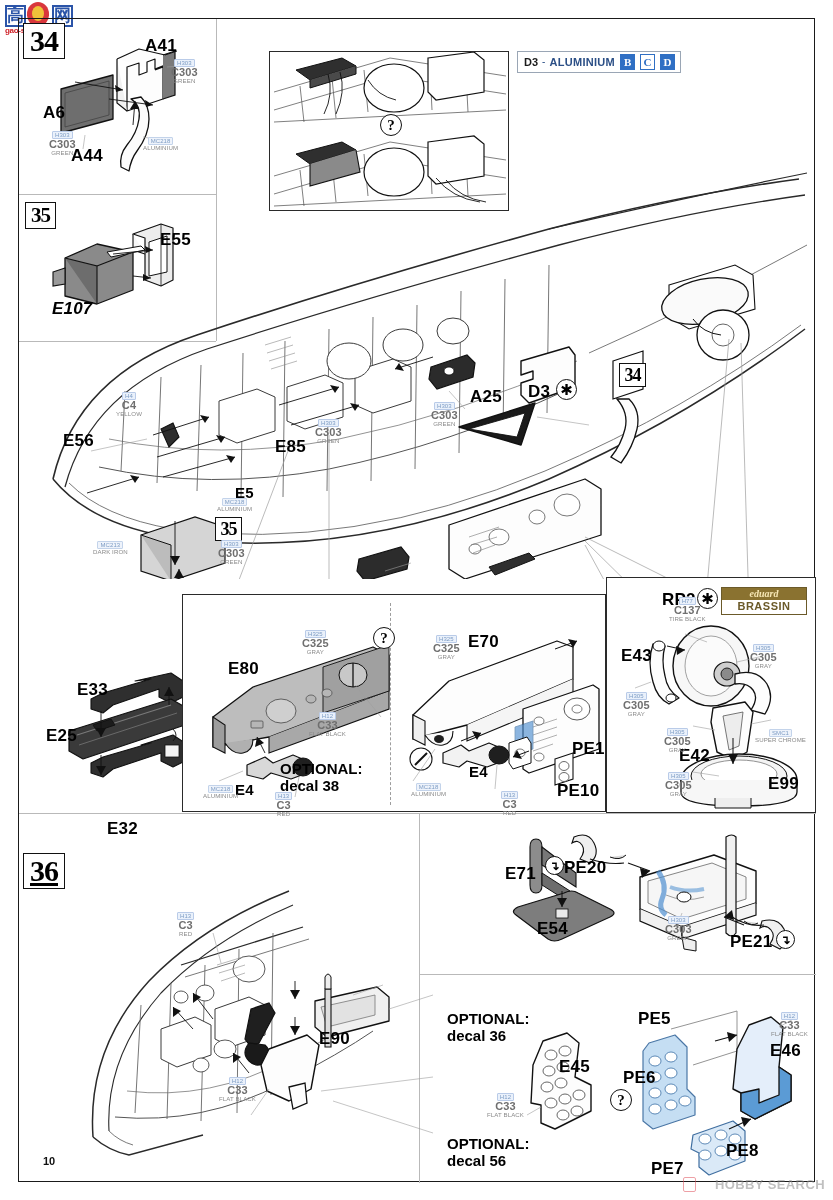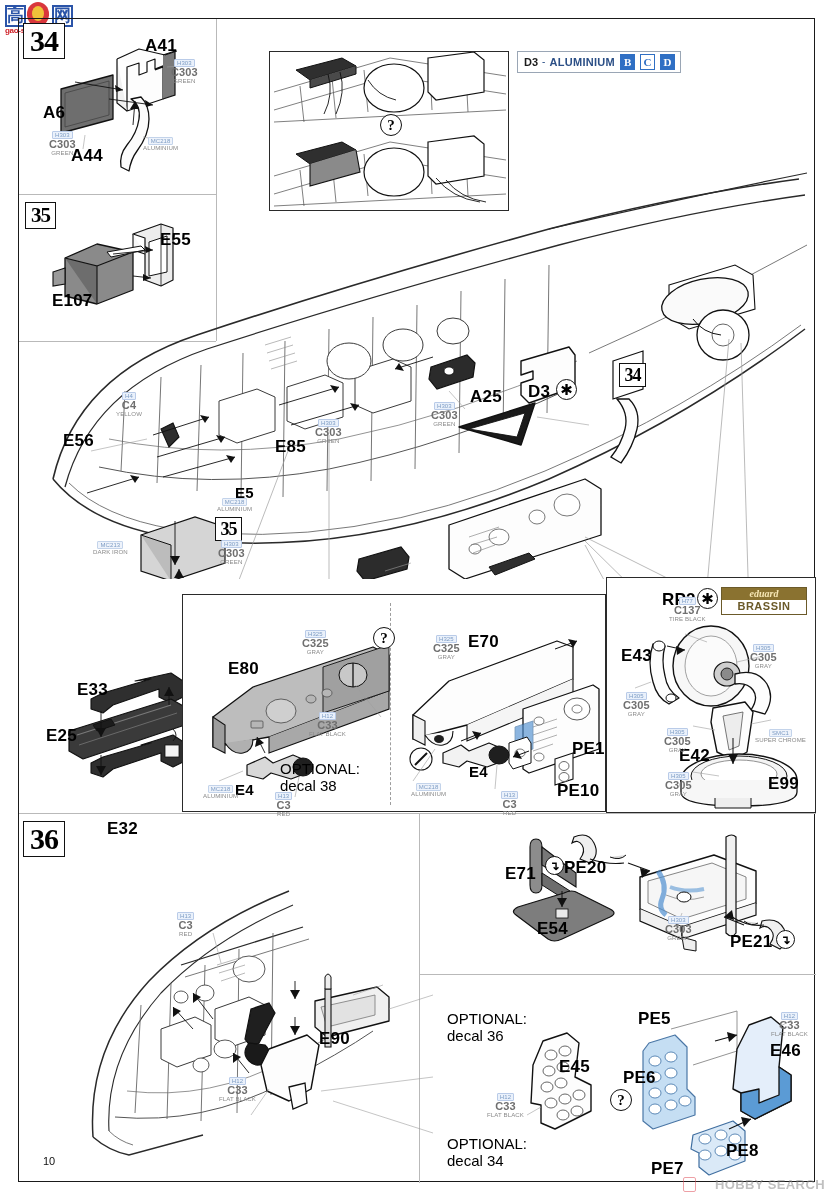--- a/index.html
+++ b/index.html
@@ -34,21 +34,21 @@
   
   .paint{position:absolute;text-align:center;line-height:1.02;white-space:nowrap;
          font-size:6.2px;color:#8d8d8d;letter-spacing:.1px;}
   .paint .h{display:inline-block;border:1px solid #b9cbe8;background:#eaf1fb;
             color:#7d9cc4;padding:0 2px;font-size:6px;border-radius:1px;}
   .paint .c{display:block;color:#6f6f6f;font-size:11px;font-weight:600;text-align:center;}
   .paint .n{display:block;color:#8a8a8a;font-size:6.1px;}
   .paint.mc .h{border-color:#c3d3ea;background:#eef3fb;}
 
   
-  .optional{position:absolute;font-weight:400;font-size:15px;line-height:1.12;white-space:nowrap;}
+  .optional{position:absolute;font-weight:700;font-size:15px;line-height:1.12;white-space:nowrap;}
 
   
   .markbox{position:absolute;border:1px solid #9aa6b5;background:#fff;
            display:flex;align-items:center;gap:4px;padding:1px 5px 2px 6px;height:17px;}
   .markbox .d3{font-weight:700;font-size:11px;color:#1b1b1b;}
   .markbox .dash{font-size:10px;color:#2b4f86;}
   .markbox .mk{font-weight:700;font-size:11px;color:#2b4f86;letter-spacing:.3px;}
   .mk-badge{display:inline-block;min-width:13px;height:14px;line-height:14px;text-align:center;
             font-weight:700;font-size:11px;font-family:"Liberation Serif",serif;
             border:1px solid #2f6fc4;margin-left:1px;}
@@ -88,21 +88,21 @@
                 background:#d6262b;border-radius:50% 50% 45% 45%;opacity:.92;}
   .wm-tl .flame2{position:absolute;left:27px;top:4px;width:12px;height:15px;
                  background:#f0c23a;border-radius:50%;}
   .wm-tl .dom{position:absolute;left:0;top:24px;font-size:8px;font-weight:700;color:#cf2127;
               letter-spacing:-.3px;}
   .wm-br{position:absolute;right:8px;bottom:8px;display:flex;align-items:center;gap:19px;
          opacity:.55;}
   .wm-br .mark{width:11px;height:13px;border:1.6px solid #e0545e;border-radius:2px;}
   .wm-br .txt{font-weight:700;font-size:13px;color:#8d8d8d;letter-spacing:.4px;}
 
-  .pagenum{position:absolute;left:24px;bottom:14px;font-weight:400;font-size:11px;color:#111;}
+  .pagenum{position:absolute;left:24px;bottom:14px;font-weight:700;font-size:11px;color:#111;}
 
   
   svg{display:block;}
   .ill{position:absolute;}
 </style>
 </head>
 <body>
 
 <div class="wm-tl">
   <div class="sq" style="left:0px;top:3px;width:17px;height:18px;"></div>
@@ -189,21 +189,21 @@
       <path d="M66 38 L100 32 L104 36 L70 43 Z" fill="#fff" stroke="#111" stroke-width="1"></path>
 
       <path d="M72 40 L112 36" stroke="#111" stroke-width=".9" fill="none"></path>
       <polygon points="112,36 104,32 105,39" fill="#111"></polygon>
       <path d="M92 62 L110 64" stroke="#111" stroke-width=".9" fill="none"></path>
       <polygon points="110,64 102,60 102,67" fill="#111"></polygon>
     </svg>
   </div>
 
   <div class="plabel" style="left:141px;top:211px;">E55</div>
-  <div class="plabel" style="left:33px;top:272px;">E107</div>
+  <div class="plabel" style="left:33px;top:280px;font-style:italic;">E107</div>
 
   <div class="markbox" style="left:498px;top:32px;">
     <span class="d3">D3</span>
     <span class="dash">-</span>
     <span class="mk">ALUMINIUM</span>
     <span class="mk-badge fill">B</span>
     <span class="mk-badge open">C</span>
     <span class="mk-badge fill">D</span>
   </div>
 
@@ -661,21 +661,21 @@
       <span class="h">SMC1</span>
       <span class="n">SUPER CHROME</span>
     </div>
     <div class="paint" style="left:58px;top:194px;">
       <span class="h">H305</span>
       <span class="c">C305</span>
       <span class="n">GRAY</span>
     </div>
   </div>
 
-  <div class="stepnum big" style="left:4px;top:802px;">36</div>
+  <div class="stepnum big" style="left:4px;top:834px;text-decoration:underline;">36</div>
 
   <div class="ill" style="left:34px;top:850px;">
     <svg width="380" height="300" viewBox="0 0 380 300">
 
       <path d="M40 268 Q34 180 96 112 Q150 56 236 22" fill="none" stroke="#2a2a2a" stroke-width="1.5"></path>
       <path d="M56 262 Q52 188 108 124 Q160 70 240 36" fill="none" stroke="#2a2a2a" stroke-width="1.1"></path>
       <path d="M40 268 Q56 282 76 286 L150 266" fill="none" stroke="#2a2a2a" stroke-width="1.4"></path>
       <path d="M56 262 Q66 272 80 276" fill="none" stroke="#6a6a6a" stroke-width=".9"></path>
 
       <path d="M62 248 Q150 256 230 214 Q288 184 320 162" fill="none" stroke="#555" stroke-width="1"></path>
@@ -811,21 +811,21 @@
     <span class="c">C303</span>
     <span class="n">GREEN</span>
   </div>
 
   <div class="optional" style="left:428px;top:992px;">
     <span>OPTIONAL:</span><br>
     <span>decal 36</span>
   </div>
   <div class="optional" style="left:428px;top:1117px;">
     <span>OPTIONAL:</span><br>
-    <span>decal 34</span>
+    <span>decal 56</span>
   </div>
 
   <div class="ill" style="left:480px;top:1000px;">
     <svg width="130" height="140" viewBox="0 0 130 140">
       <path d="M44 22 L68 14 L80 24 L76 58 L92 66 L92 92 L56 110 L42 104 L42 86 L32 84 L34 46 Z" fill="#fdfdfd" stroke="#111" stroke-width="1.4" stroke-linejoin="round"></path>
       <g fill="#fff" stroke="#555" stroke-width=".9">
         <ellipse cx="52" cy="36" rx="6" ry="5"></ellipse>
             <ellipse cx="66" cy="32" rx="6" ry="5"></ellipse>
         <ellipse cx="50" cy="52" rx="6" ry="5"></ellipse>
             <ellipse cx="64" cy="48" rx="6" ry="5"></ellipse>

